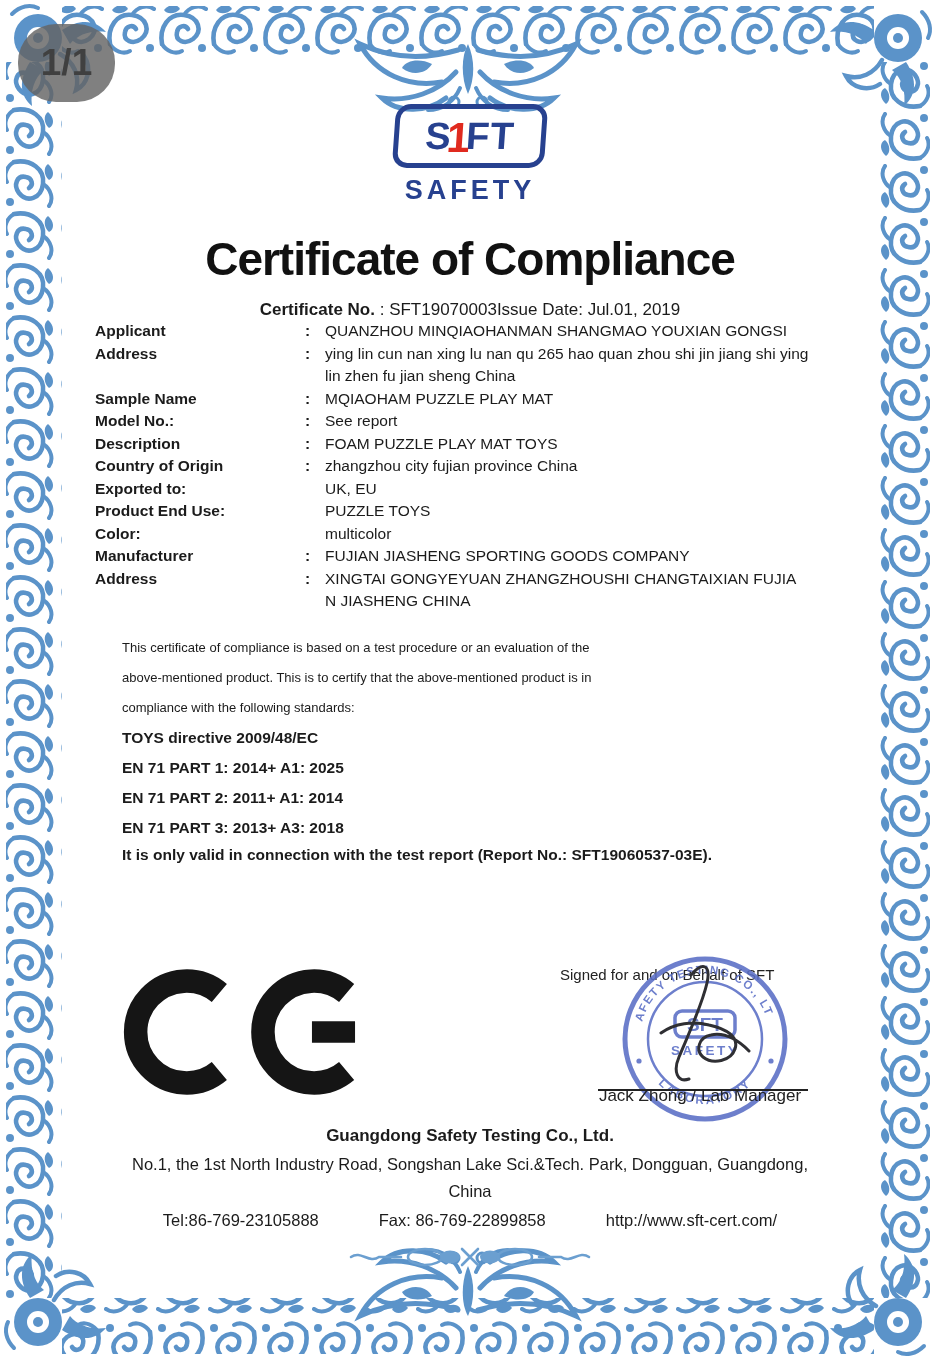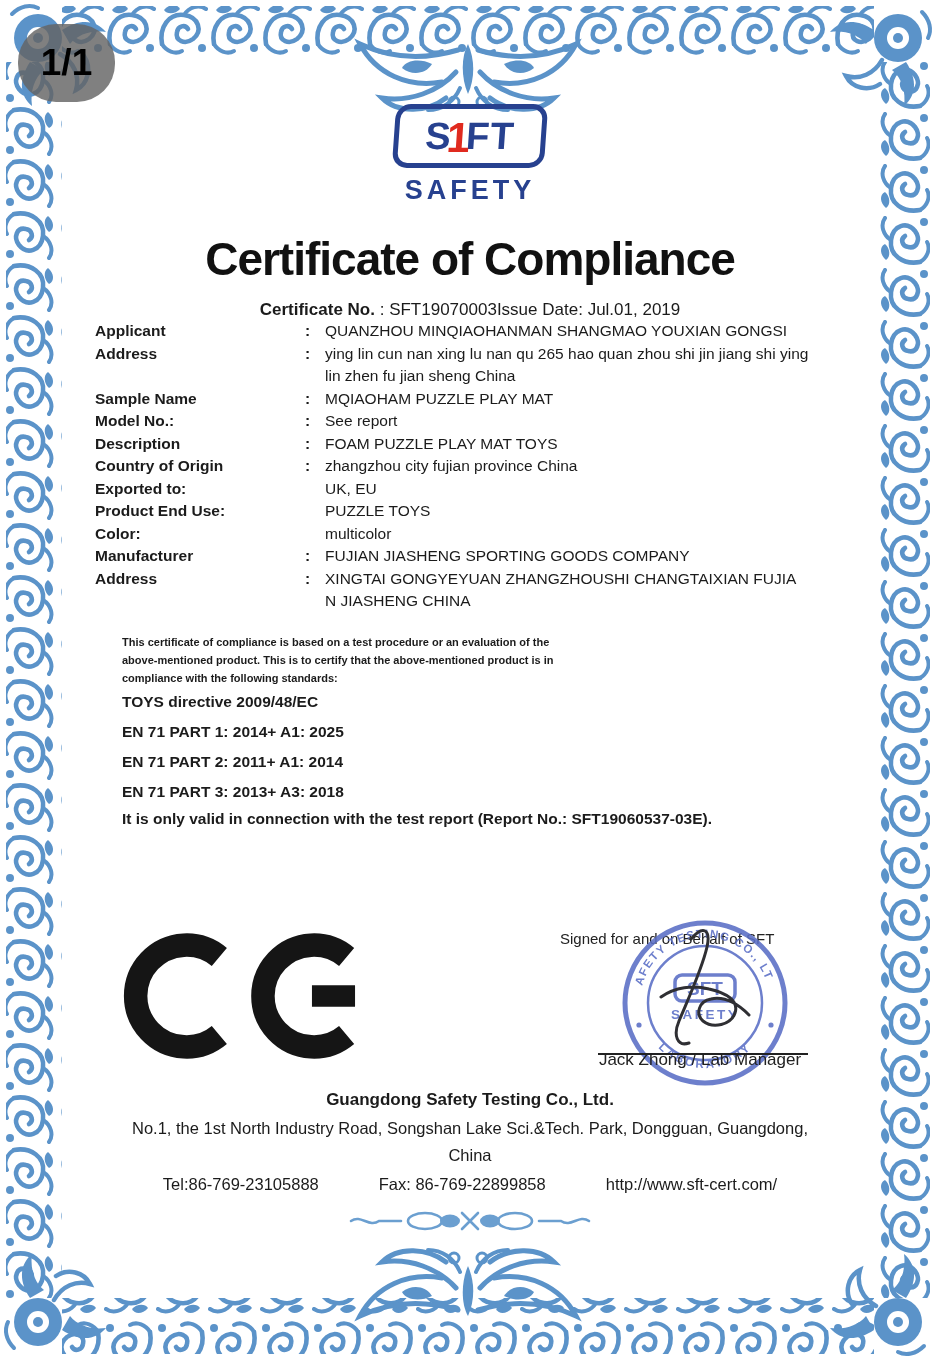--- a/index.html
+++ b/index.html
@@ -1,20 +1,20 @@
 <!DOCTYPE html>
 <html><head>
 <meta charset="utf-8">
 <style>
   html,body{margin:0;padding:0;background:#ffffff;}
   .page{position:relative;width:936px;height:1360px;background:#ffffff;overflow:hidden;
         font-family:"Liberation Sans",sans-serif;color:#1b1b1b;}
   .border-svg{position:absolute;left:0;top:0;z-index:0;}
   .badge{position:absolute;left:18px;top:24px;width:97px;height:78px;border-radius:38px;
-         background:rgba(100,100,100,.82);color:#000000;font-size:37px;font-weight:bold;
+         background:rgba(100,100,100,.82);color:#404040;font-size:37px;font-weight:bold;
          display:flex;align-items:center;justify-content:center;z-index:6;}
   .content{position:absolute;left:0;top:0;width:936px;height:1360px;z-index:2;
            padding:0 91px 0 95px;box-sizing:border-box;}
   
   .logo{width:fit-content;margin:104px auto 0;text-align:center;}
   .logo-box{width:142px;height:54px;border:5px solid #27418f;border-radius:15px;
             display:flex;align-items:center;justify-content:center;margin:0 auto;
             font-weight:bold;transform:skewX(-4deg);}
   .logo-box span{color:#27418f;font-size:38px;line-height:1;letter-spacing:1px;}
   .logo-box .l-1{color:#e02a1f;font-size:42px;margin:0 -5px;position:relative;z-index:1;top:2px;}
@@ -23,21 +23,21 @@
   .title{margin:26px 0 8px;text-align:center;font-size:46px;font-weight:bold;color:#111;letter-spacing:-1px;}
   .cert-line{margin-top:14px;display:flex;justify-content:center;font-size:17px;}
   .cert-line .b{font-weight:bold;}
   
   .fields{display:grid;grid-template-columns:210px 20px 1fr;
           font-size:15.5px;line-height:22.5px;}
   .fields .lbl{font-weight:bold;}
   .fields .col{font-weight:bold;}
   .fields .val{white-space:pre-line;}
   
-  .statement{margin:20px 0 0 27px;font-size:11px;font-weight:bold;line-height:18px;white-space:pre-line;}
+  .statement{margin:20px 0 0 27px;font-size:13px;font-weight:normal;line-height:30px;white-space:pre-line;}
   .std{margin:8px 0 0 27px;font-size:15.5px;font-weight:bold;line-height:22px;}
   .std.first{margin-top:4px;}
   .validity{margin:7px 0 0 27px;font-size:15.5px;font-weight:bold;}
   
   .bottom-row{margin-top:102px;display:flex;align-items:flex-start;}
   .ce-wrap{margin-left:27px;}
   .sig-block{position:relative;margin-left:auto;width:340px;height:152px;}
   .signed-for{padding-left:55px;font-size:15px;color:#222;}
   .stamp-svg{position:absolute;left:110px;top:-17px;}
   .sig-line{position:absolute;left:93px;bottom:27px;width:210px;border-top:2px solid #222;}

